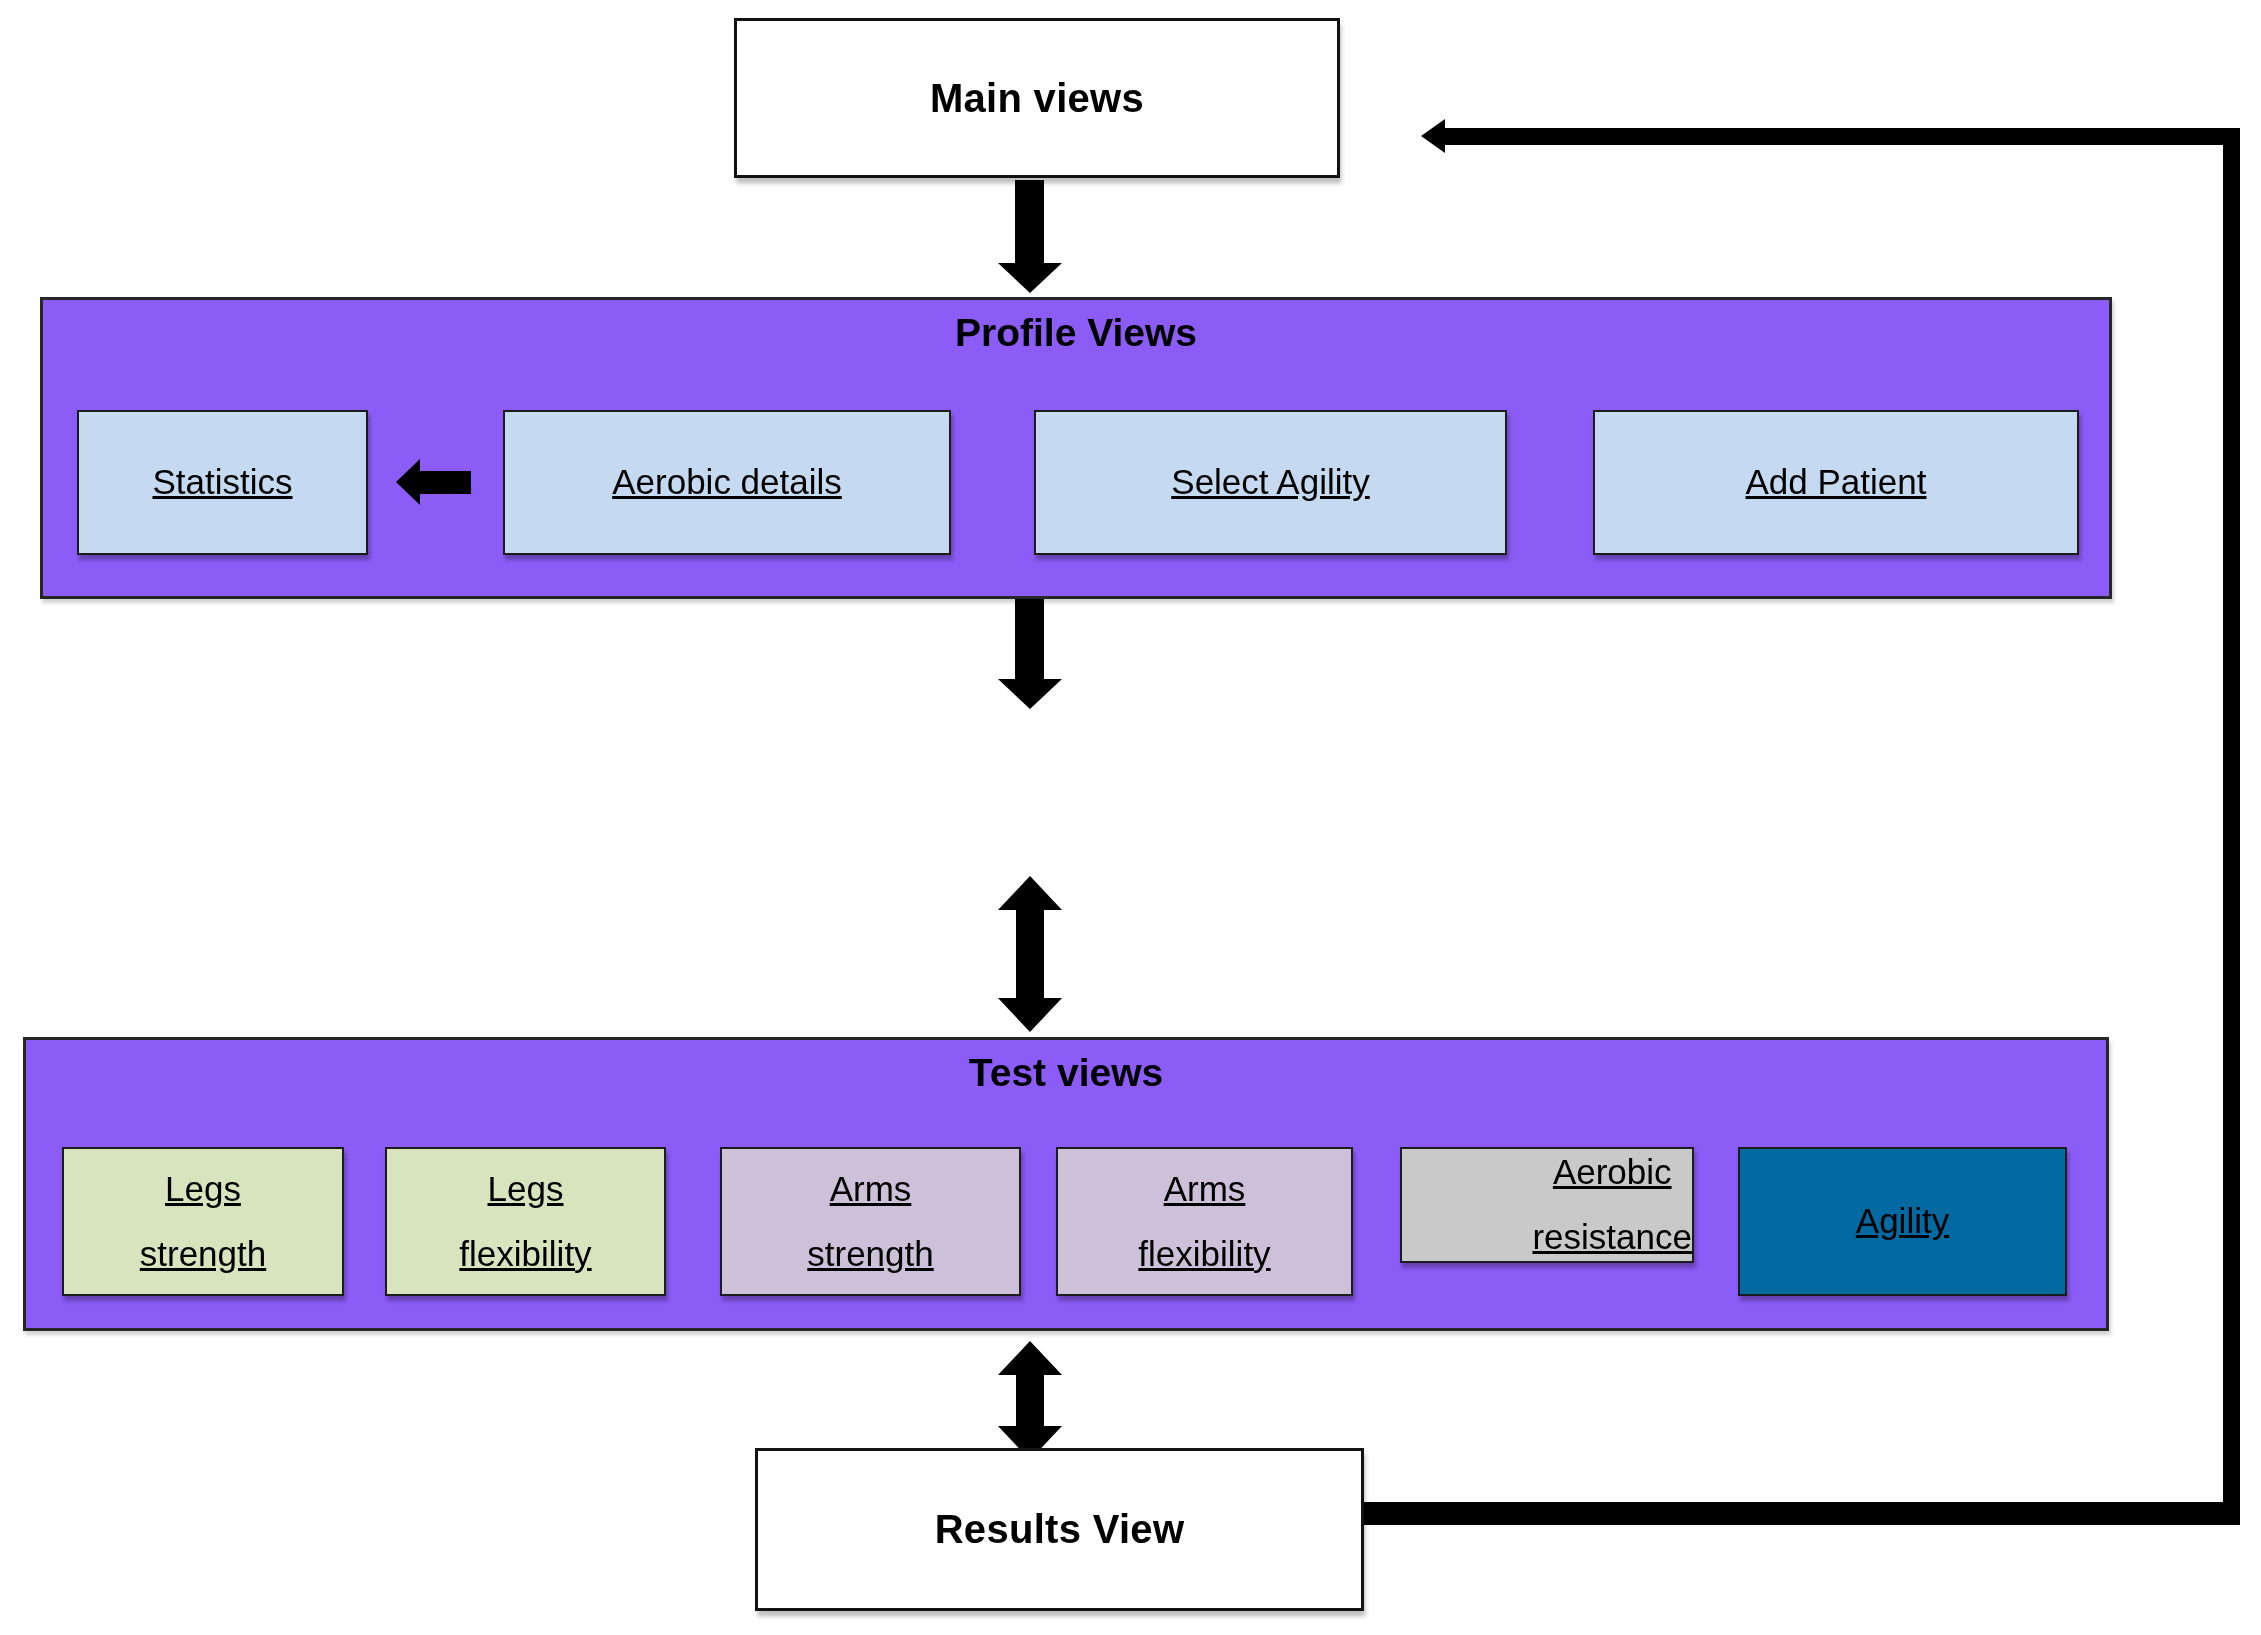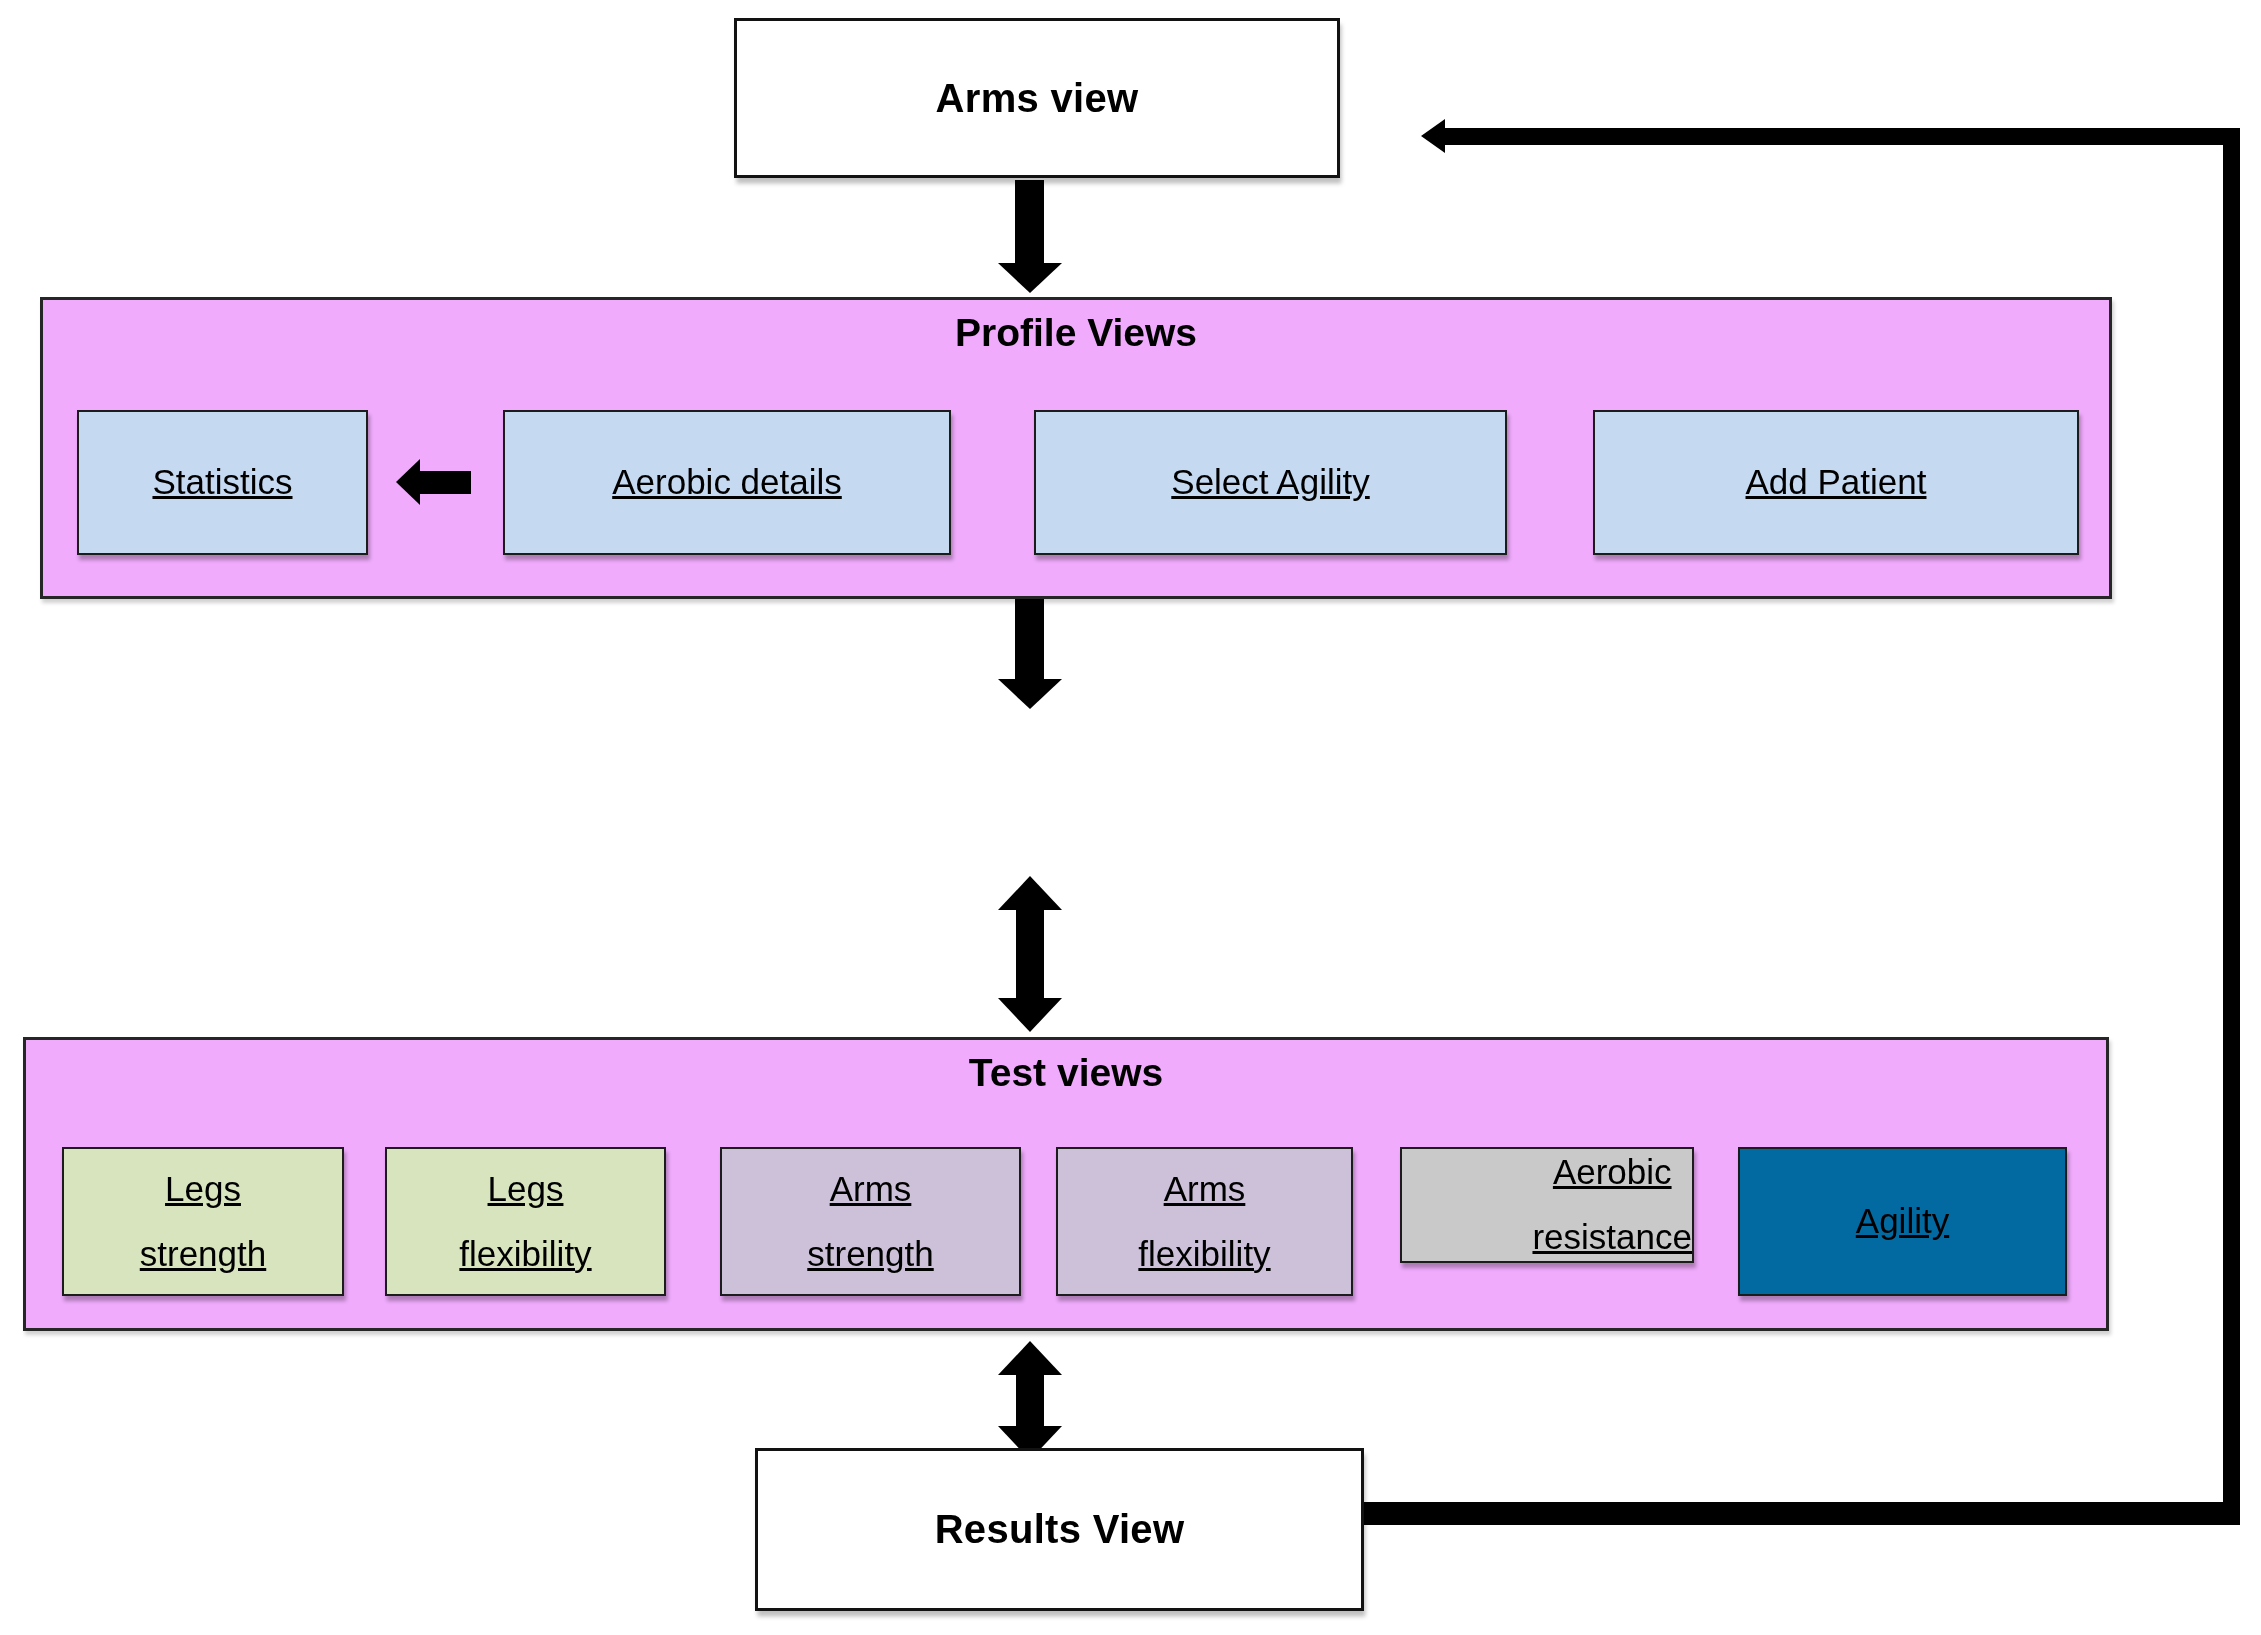--- a/index.html
+++ b/index.html
@@ -24,21 +24,21 @@
     box-shadow:2.4px 5.5px 4.3px rgba(0,0,0,0.25);
   }
   .node .lbl{
     font-size:40px;
     font-weight:bold;
     letter-spacing:0.3px;
   }
   .container{
     position:absolute;
     box-sizing:border-box;
-    background:#f0abfc;
+    background:#8b5cf6;
     border:3px solid #262626;
     box-shadow:1.8px 4.3px 3.7px rgba(0,0,0,0.18);
   }
   .container .title{
     position:absolute;
     top:11px;
     left:0;
     width:100%;
     text-align:center;
     font-size:39px;
@@ -63,21 +63,21 @@
   .tri.down{border-top-color:#000;}
   .tri.up{border-bottom-color:#000;}
   .tri.left{border-right-color:#000;}
 </style>
 </head>
 <body>
 
 <div id="stage">
 
   <div class="node" style="left:734px;top:18.3px;width:606px;height:160px;">
-    <span class="lbl">Arms view</span>
+    <span class="lbl">Main views</span>
   </div>
 
   <div>
     <div class="bar" style="left:1015px;top:180px;width:29px;height:84px;"></div>
     <div class="tri down" style="left:998px;top:263px;border-left-width:32px;border-right-width:32px;border-top-width:30.5px;"></div>
   </div>
 
   <div class="container" style="left:40px;top:297px;width:2072px;height:302px;">
     <div class="title">Profile Views</div>
   </div>

